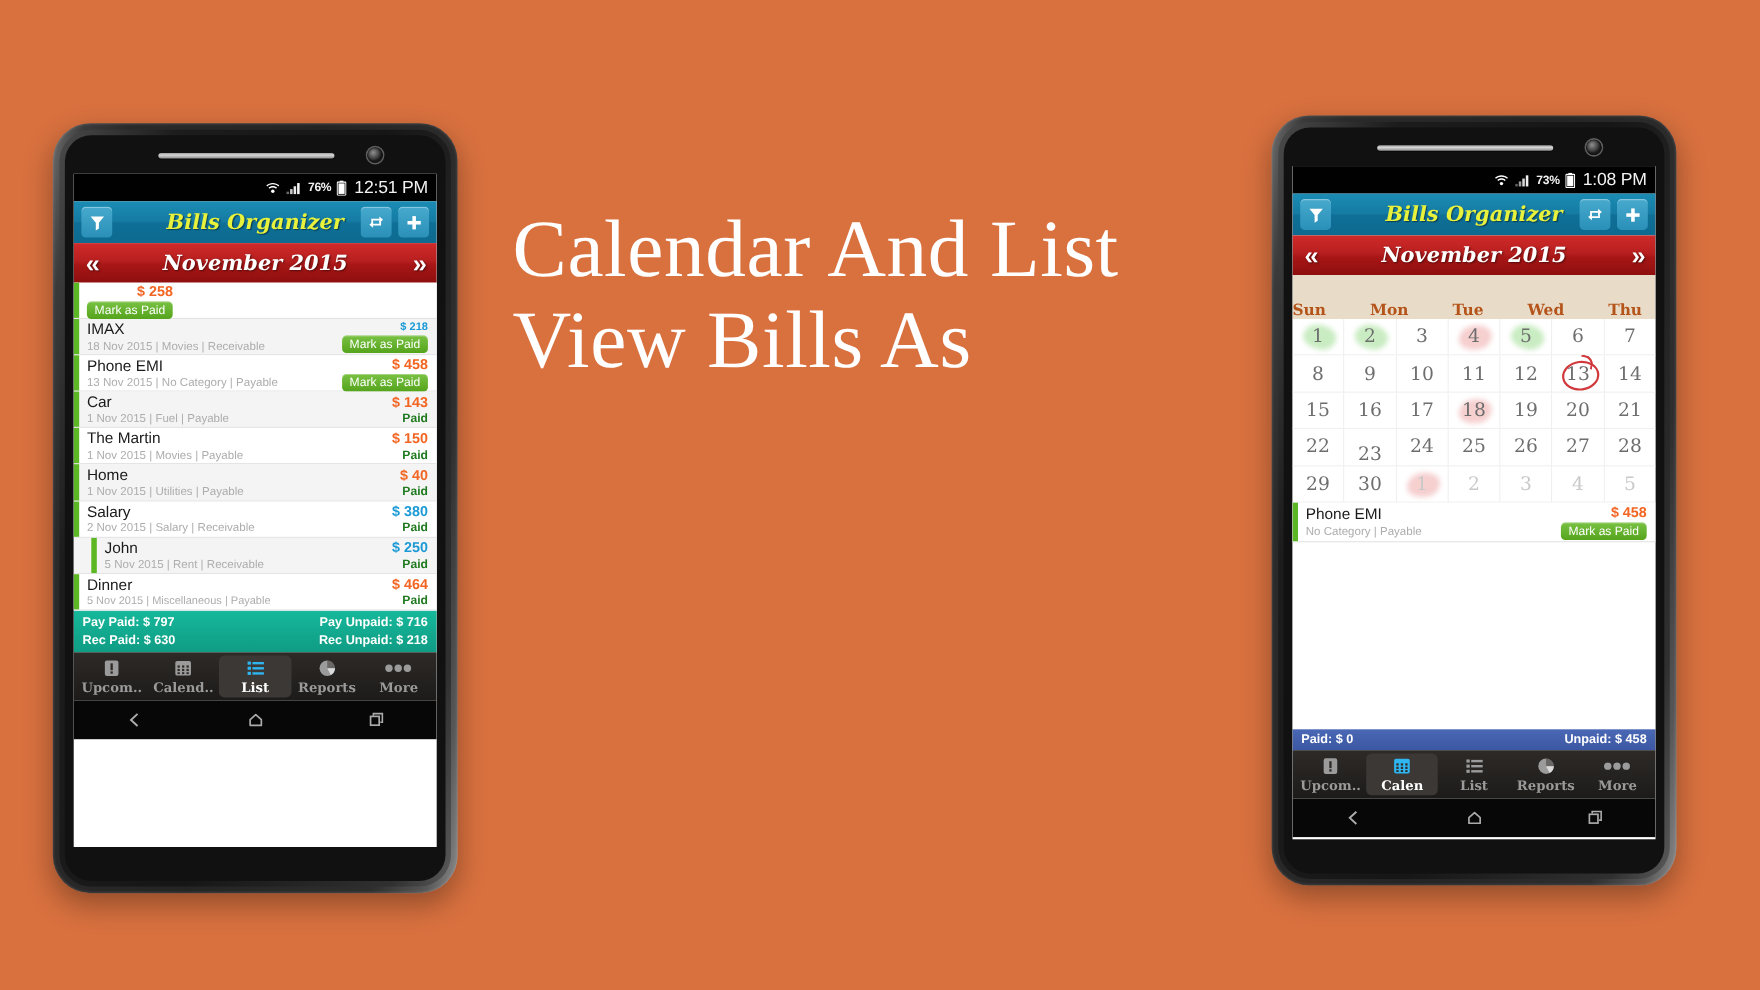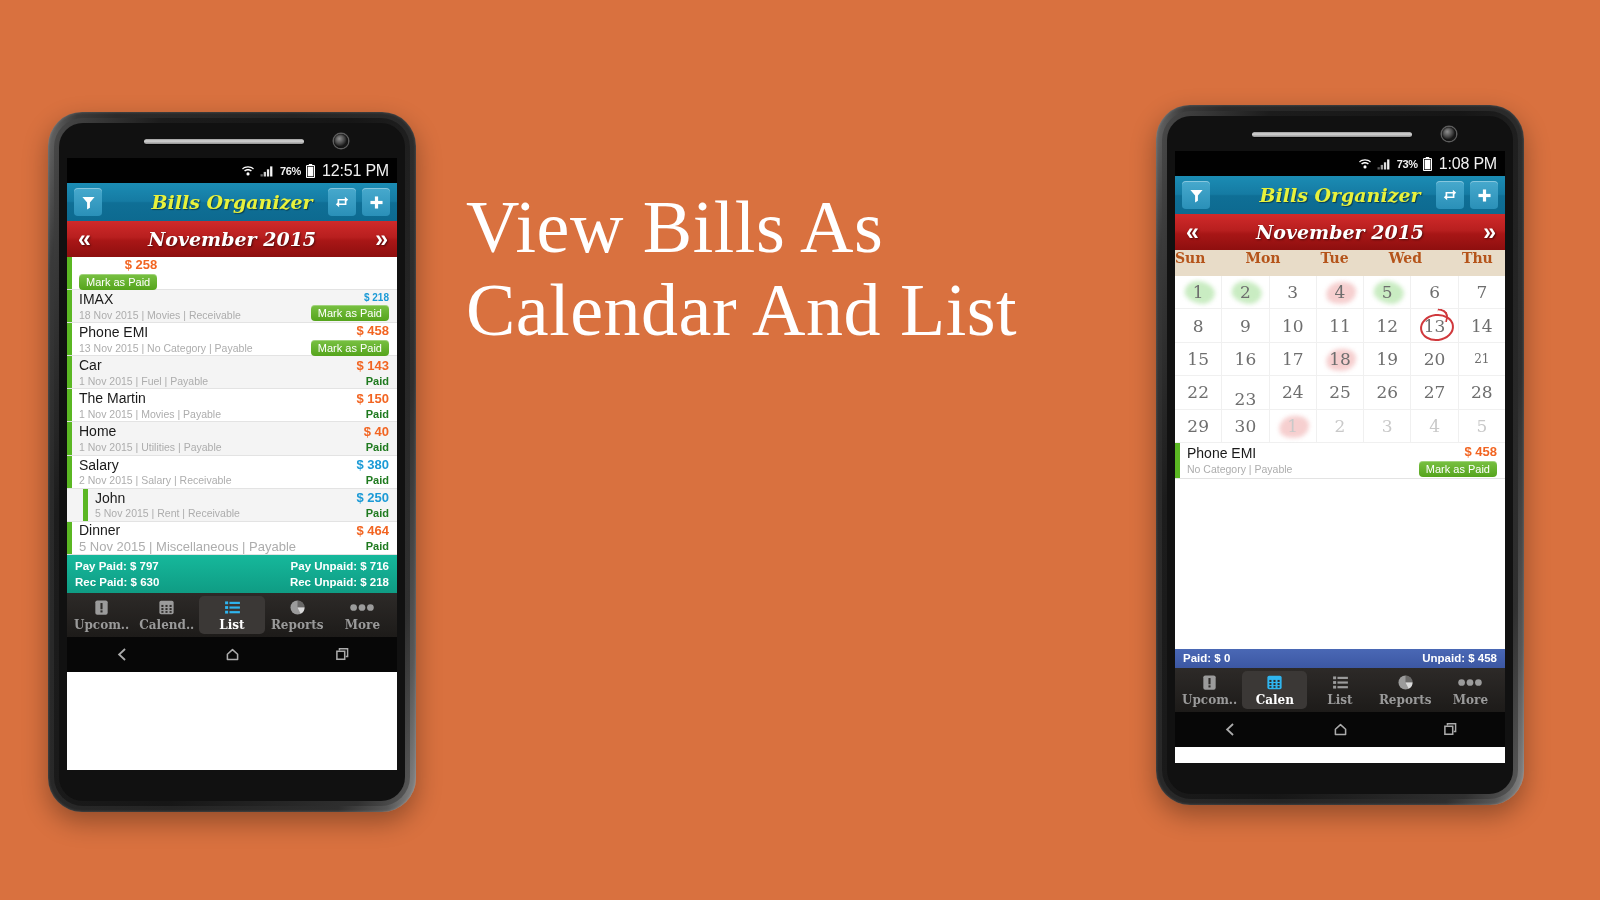--- a/index.html
+++ b/index.html
@@ -308,21 +308,21 @@
         </div>
         <div class="bill-side">
           <span class="bill-amt amt-rec" style="font-size:13px;">$ 250</span>
           <span class="paid-lbl" style="font-size:11px;margin-top:2px;">Paid</span>
         </div>
       </div>
           <div class="bill-row" style="height:33.1px;padding:0 8px 0 0;">
         <div class="bill-accent" style="width:5px;margin-right:7px;"></div>
         <div class="bill-main">
           <div class="bill-name" style="font-size:14px;line-height:1.18;">Dinner</div>
-          <div class="bill-meta" style="font-size:13px;line-height:1.2;margin-top:1px;">5 Nov 2015 | Miscellaneous | Payable</div>
+          <div class="bill-meta" style="font-size:10px;line-height:1.2;margin-top:1px;">5 Nov 2015 | Miscellaneous | Payable</div>
         </div>
         <div class="bill-side">
           <span class="bill-amt amt-pay" style="font-size:13px;">$ 464</span>
           <span class="paid-lbl" style="font-size:11px;margin-top:2px;">Paid</span>
         </div>
       </div>
         </div>
 
       <div class="summary teal" style="padding:3px 8px;font-size:11.5px;">
         <div class="sum-line" style="height:16px;">
@@ -464,21 +464,21 @@
           </div>
         </div>
       </div>
 
       <div class="monthbar" style="height:36px;padding:0 11px;">
         <span class="chev" style="font-size:23px;">«</span>
         <div class="month-title" style="font-size:19px;">November 2015</div>
         <span class="chev" style="font-size:23px;margin-left:auto;">»</span>
       </div>
 
-      <div class="cal-dow" id="right-dow" style="height:26px;align-items:flex-start;font-size:14px;gap:40px;">
+      <div class="cal-dow" id="right-dow" style="height:40px;align-items:flex-end;font-size:14px;gap:40px;">
           <div>Sun</div>
           <div>Mon</div>
           <div>Tue</div>
           <div>Wed</div>
           <div>Thu</div>
           <div>Fri</div>
           <div>Sat</div>
         </div>
       <div class="cal-grid" id="right-cal">
           <div class="cal-week">
@@ -545,21 +545,21 @@
             <div class="cal-cell" style="height:33.4px;font-size:17px;">
             <span class="blob r" style="width:30px;height:22px;left:50%;top:50%;transform:translate(-46%,-46%) rotate(-9deg);"></span>
               <span class="cal-num">18</span>
           </div>
             <div class="cal-cell" style="height:33.4px;font-size:17px;">
             <span class="cal-num">19</span>
           </div>
             <div class="cal-cell" style="height:33.4px;font-size:17px;">
             <span class="cal-num">20</span>
           </div>
-            <div class="cal-cell" style="height:33.4px;font-size:12px;text-align:right;">
+            <div class="cal-cell" style="height:33.4px;font-size:17px;text-align:right;">
             <span class="cal-num">21</span>
           </div>
           </div>
           <div class="cal-week">
             <div class="cal-cell" style="height:33.4px;font-size:17px;">
             <span class="cal-num">22</span>
           </div>
             <div class="cal-cell" style="height:33.4px;font-size:17px;align-items:flex-end;">
             <span class="cal-num">23</span>
           </div>
@@ -696,17 +696,17 @@
         <svg width="17" height="17" viewBox="0 0 20 20" class="nav-g">
           <rect x="3.4" y="6.2" width="9.2" height="9.4" fill="none" stroke="#cfcfcf" stroke-width="1.8"></rect>
           <path d="M6.4 5.4V3.2h9.6v9.2h-2.2" fill="none" stroke="#cfcfcf" stroke-width="1.7"></path>
         </svg>
       </div>
 
     </div>
   </div>
 
   <div class="headline" style="left:466px;top:186px;font-size:74px;">
+    <div>Calendar And List</div>
     <div>View Bills As</div>
-    <div>Calendar And List</div>
   </div>
 
 </div>
 
 </body></html>

